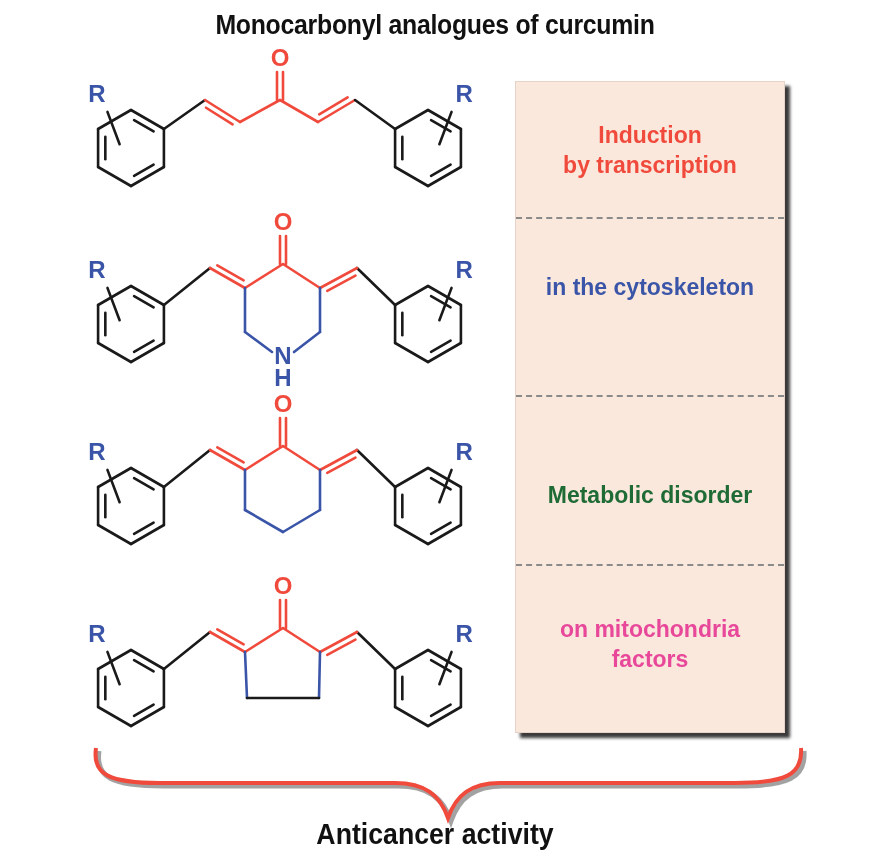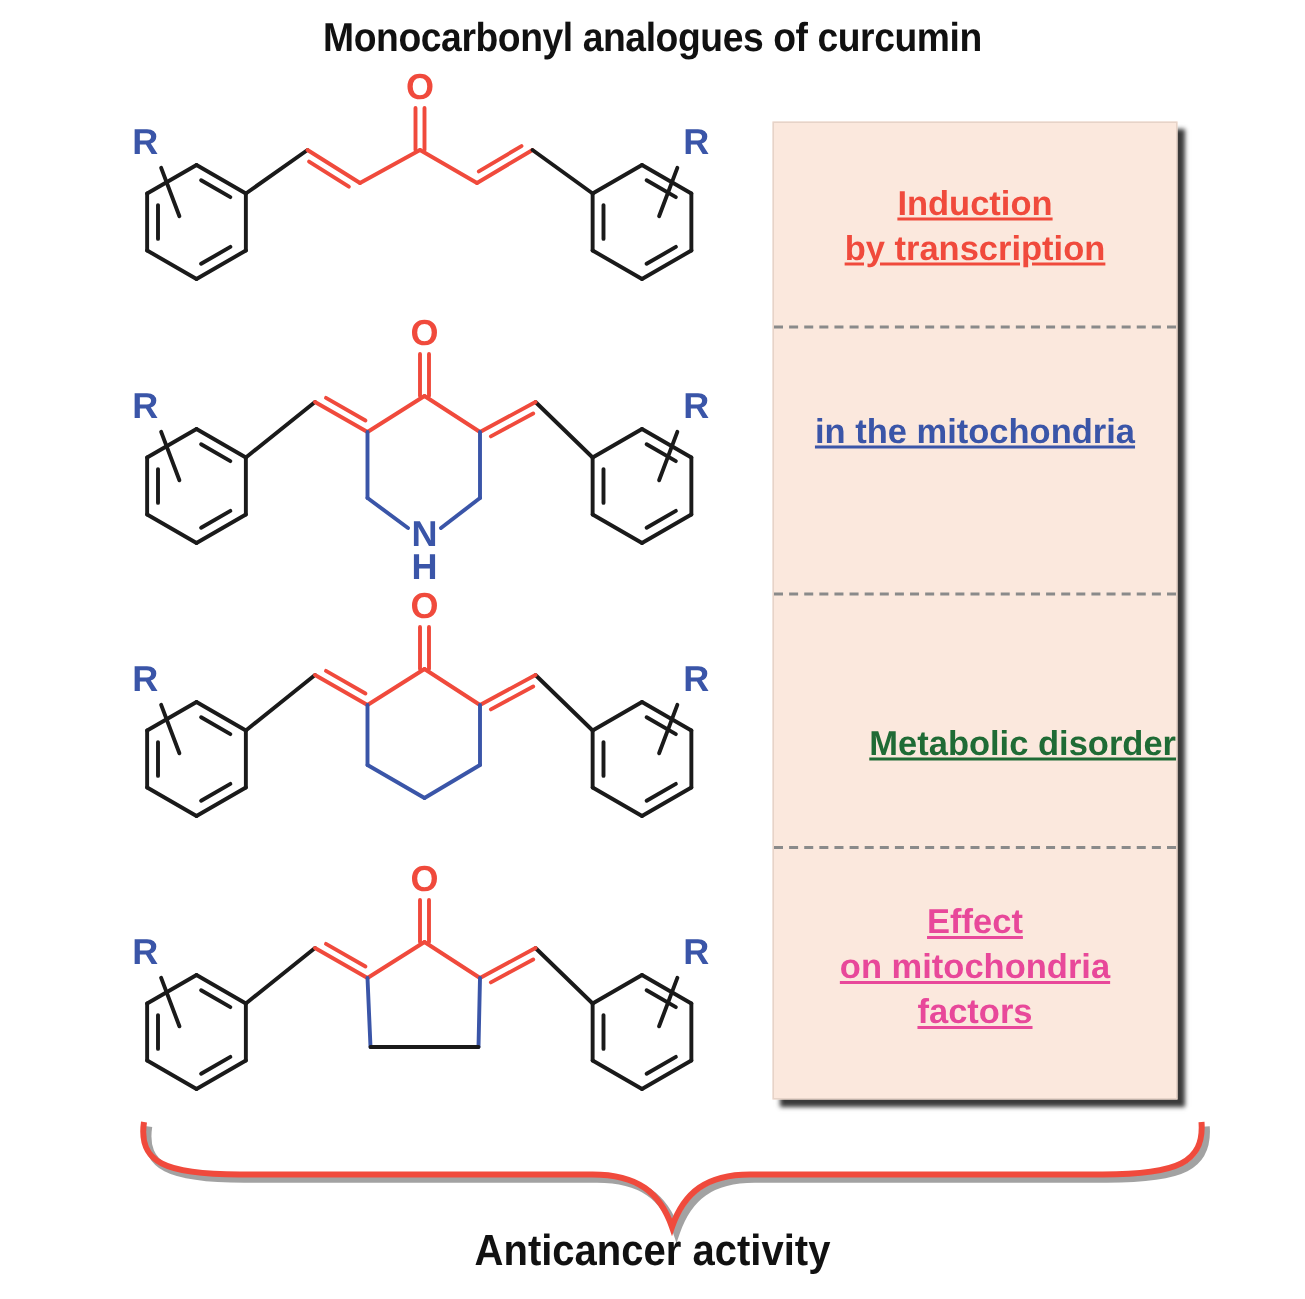--- a/index.html
+++ b/index.html
@@ -2,21 +2,21 @@
 <html><head>
   <meta charset="utf-8">
   <style>
     html, body { margin: 0; padding: 0; background: #ffffff; }
     body { width: 870px; height: 866px; position: relative; overflow: hidden; font-family: "Liberation Sans", sans-serif; }
     .title { position: absolute; left: 0; width: 870px; top: 10px; text-align: center; font-weight: bold; font-size: 27px; color: #111; letter-spacing: -0.3px; transform: scaleX(0.92); }
     .footer { position: absolute; left: 0; width: 870px; top: 818px; text-align: center; font-weight: bold; font-size: 29px; color: #111; transform: scaleX(0.92); }
     svg.mol { position: absolute; left: 0; top: 0; }
     .atom { font-family: "Liberation Sans", sans-serif; font-weight: bold; font-size: 24px; }
     .panel { position: absolute; left: 515px; top: 81px; width: 268px; height: 650px; background: #fbe8dd; border: 1px solid #e6d3c8; box-shadow: 5px 5px 3px #3a3a3a; }
-    .cell { position: absolute; left: 0; width: 268px; display: flex; align-items: center; justify-content: center; text-align: center; font-weight: bold; font-size: 23px; line-height: 30px; text-decoration: underline; }
+    .cell { position: absolute; left: 0; width: 268px; display: flex; align-items: center; justify-content: center; text-align: center; font-weight: bold; font-size: 23px; line-height: 30px; }
     .cell + .divider { }
     .divider { position: absolute; left: 0; width: 268px; height: 0; border-top: 2px dashed #8a8a8a; }
     .brace { position: absolute; left: 0; top: 0; }
   </style>
 </head>
 <body>
 
 <div class="title">Monocarbonyl analogues of curcumin</div>
 
 <svg class="mol" id="mol-svg" width="510" height="760">
@@ -170,33 +170,32 @@
 <div class="panel">
   <div class="cell" id="cell0" style="top: 0px; height: 135px; color: rgb(240, 74, 60);">
     <div>
       <div>Induction</div>
       <div>by transcription</div>
     </div>
   </div>
   <div class="divider" style="top:135px;"></div>
   <div class="cell" id="cell1" style="top: 137px; height: 175px; color: rgb(58, 85, 168);">
     <div style="margin-top:-40px;">
-      <div>in the mitochondria</div>
+      <div>in the cytoskeleton</div>
     </div>
   </div>
   <div class="divider" style="top:313px;"></div>
-  <div class="cell" id="cell2" style="top: 315px; height: 166px; color: rgb(31, 107, 53); justify-content: flex-end;">
+  <div class="cell" id="cell2" style="top: 315px; height: 166px; color: rgb(31, 107, 53);">
     <div style="margin-top:30px;">
       <div>Metabolic disorder</div>
     </div>
   </div>
   <div class="divider" style="top:482px;"></div>
   <div class="cell" id="cell3" style="top: 484px; height: 166px; color: rgb(232, 72, 154);">
     <div style="margin-top:-10px;">
-      <div>Effect</div>
       <div>on mitochondria</div>
       <div>factors</div>
     </div>
   </div>
 </div>
 
 <svg class="brace" width="870" height="866">
   <path d="M96,748 C92,775 110,783 160,783 L395,783 C425,783 440,795 448,818 C456,795 471,783 500,783 L735,783 C785,783 803,775 801,748" fill="none" stroke="#555" stroke-width="5" opacity="0.55" transform="translate(3,3)"></path>
   <path d="M96,748 C92,775 110,783 160,783 L395,783 C425,783 440,795 448,818 C456,795 471,783 500,783 L735,783 C785,783 803,775 801,748" fill="none" stroke="#f04a3c" stroke-width="4"></path>
 </svg>

